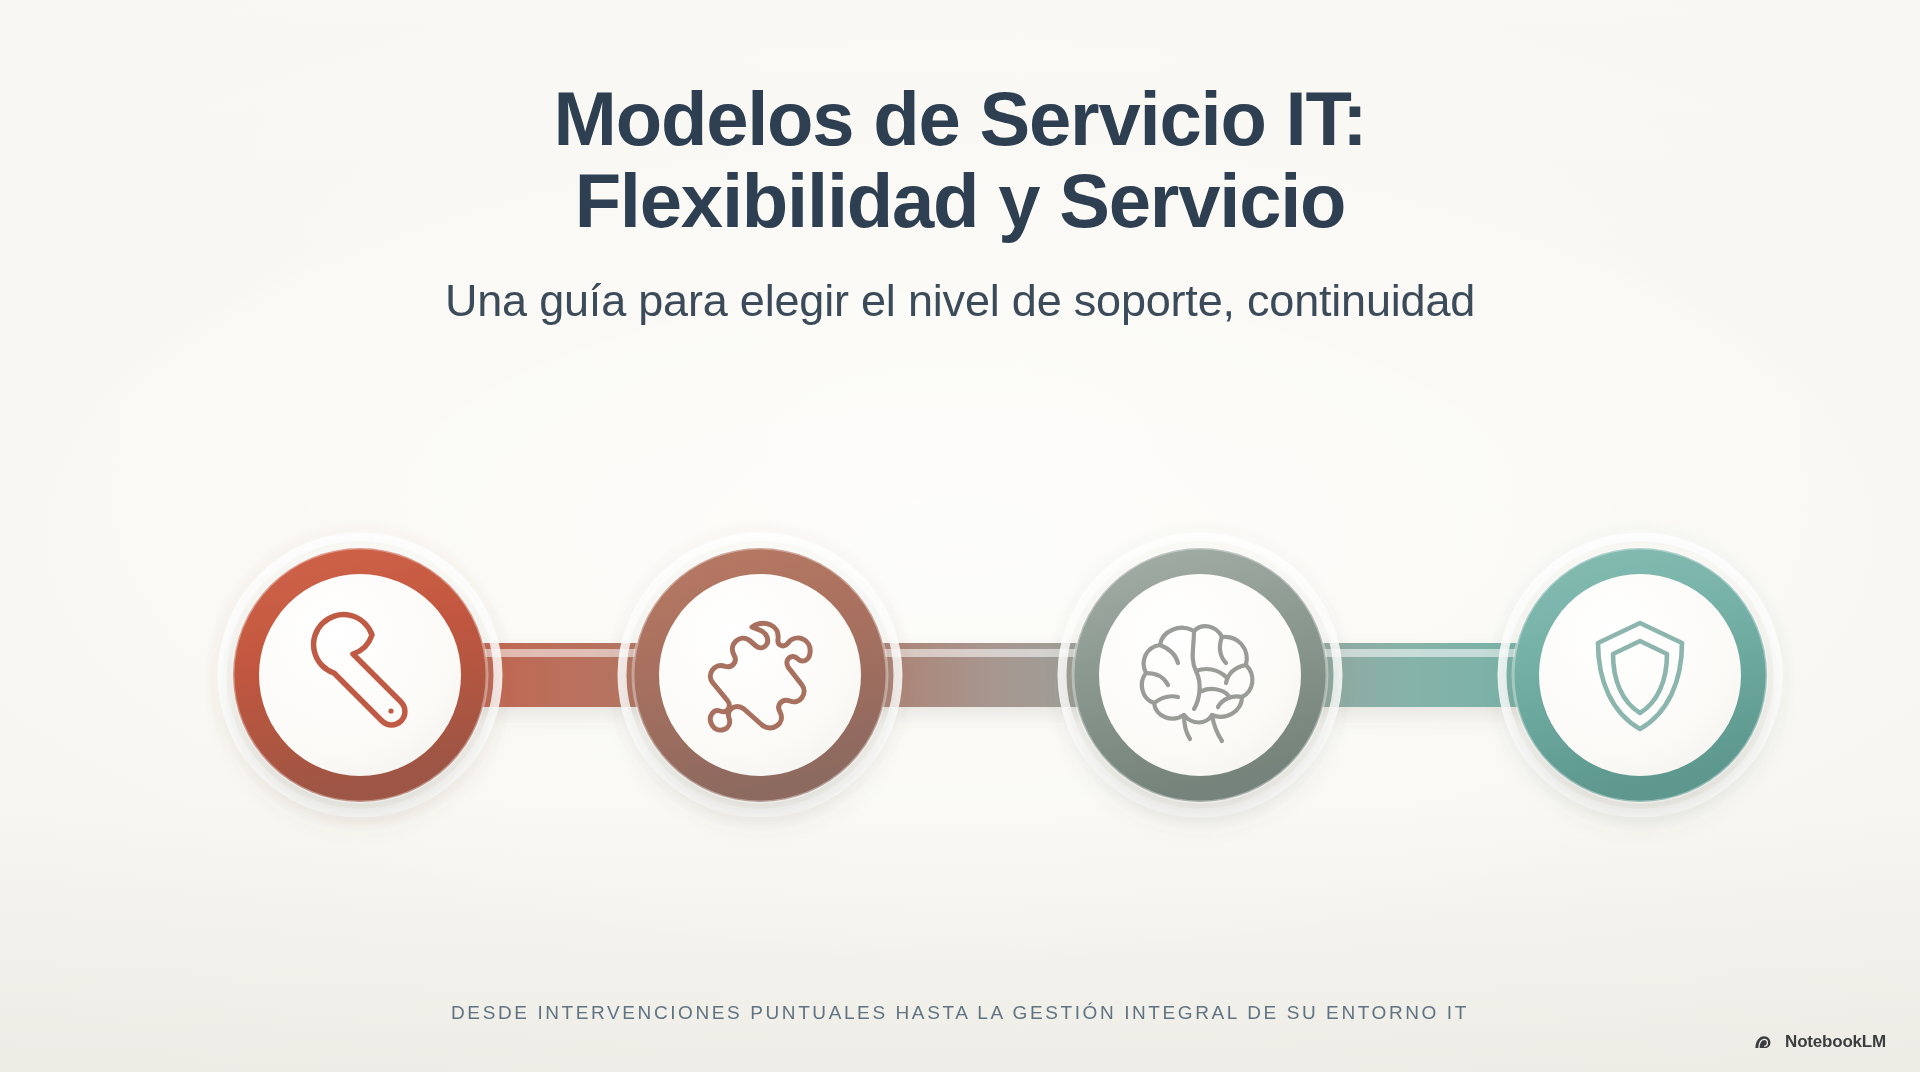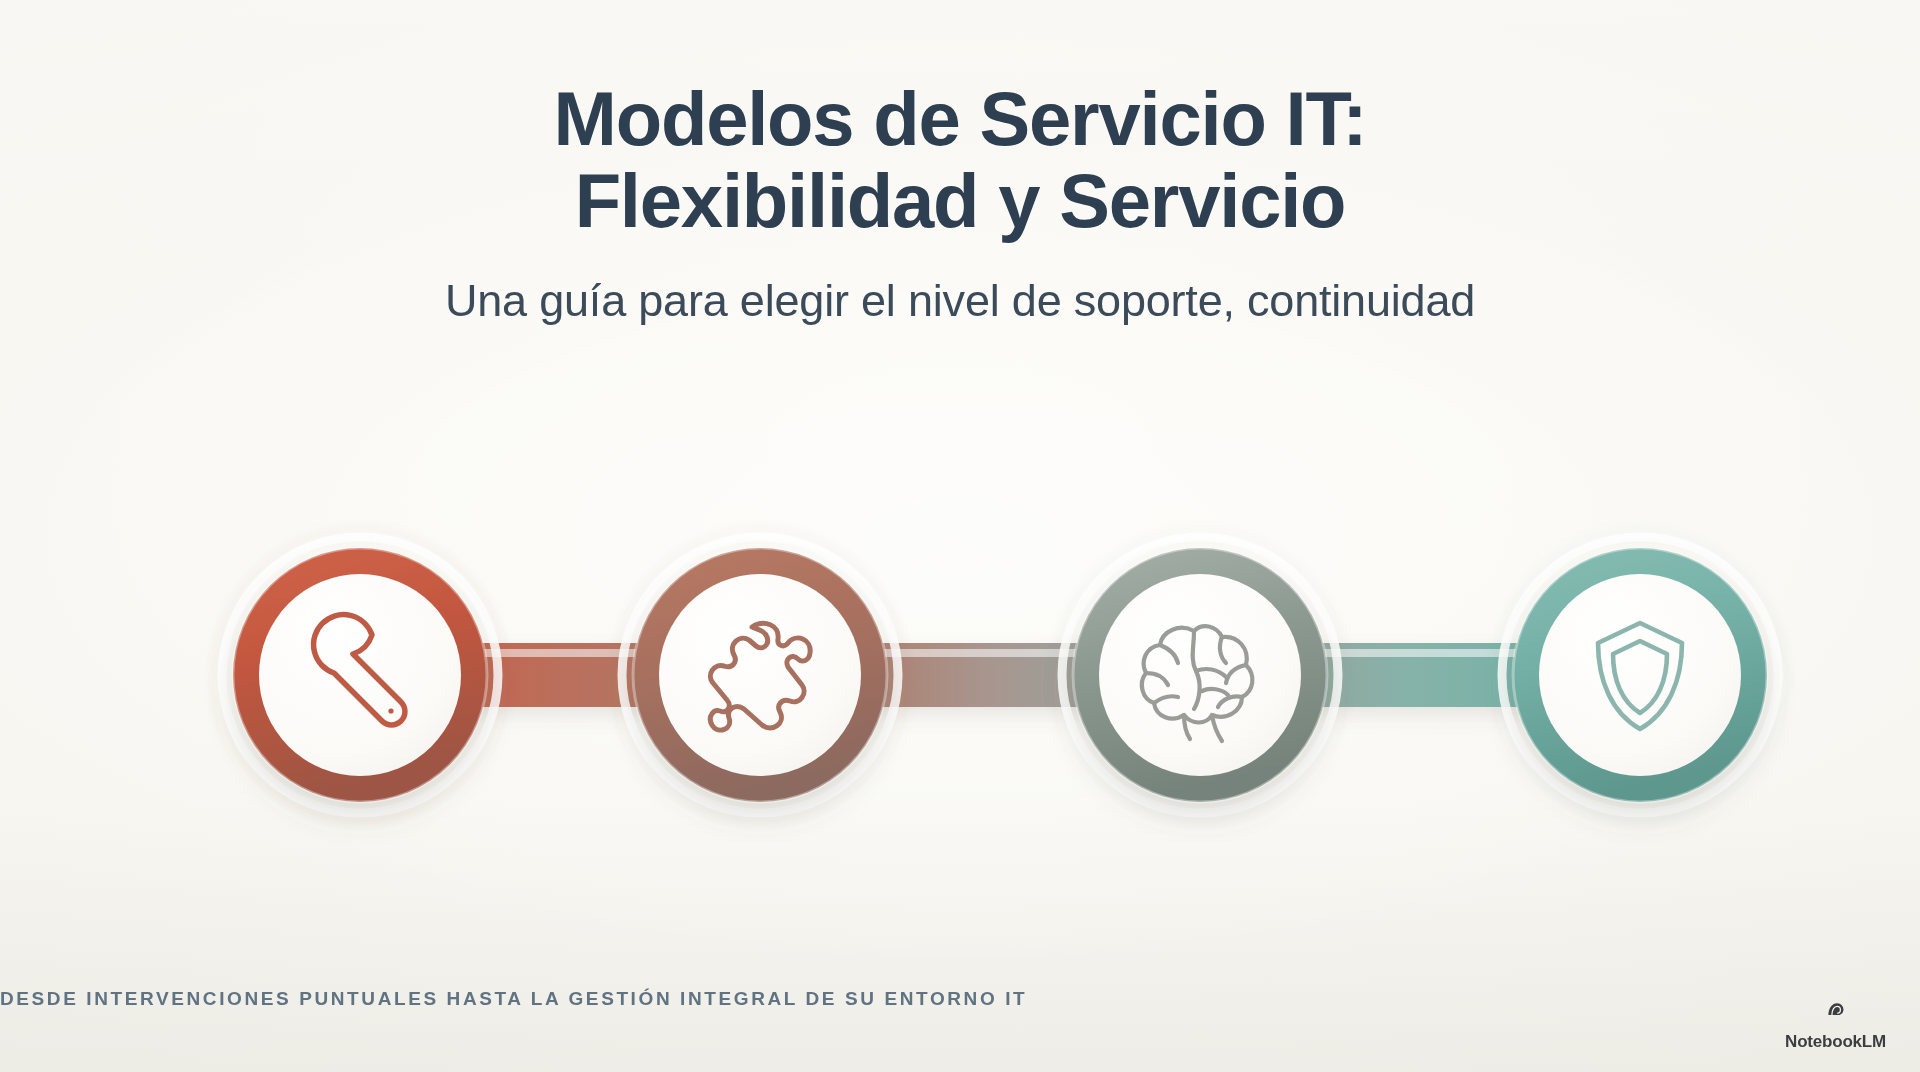--- a/index.html
+++ b/index.html
@@ -72,46 +72,45 @@
     transform: translateX(-50%);
     width: 1640px;
     height: 330px;
     z-index: 3;
   }
   .chain svg { display: block; width: 100%; height: 100%; overflow: visible; }
 
   
   .caption {
     position: absolute;
-    bottom: 62px;
+    bottom: 48px;
     left: 0;
     right: 0;
-    text-align: left;
+    text-align: center;
     color: #5f7383;
     font-size: 19px;
-    font-weight: 700;
+    font-weight: 400;
     letter-spacing: 2.6px;
     z-index: 5;
   }
 
   
   .watermark {
     position: absolute;
     right: 34px;
     bottom: 20px;
     display: flex;
     align-items: center;
     gap: 13px;
     color: #23262a;
     font-size: 17px;
     font-weight: 600;
     letter-spacing: -0.2px;
     opacity: 0.88;
     z-index: 6;
-    flex-direction: column;
   }
   .watermark svg { display: block; }
 </style>
 </head>
 <body>
 
 <div class="slide">
 
   <div class="vignette"></div>
 

